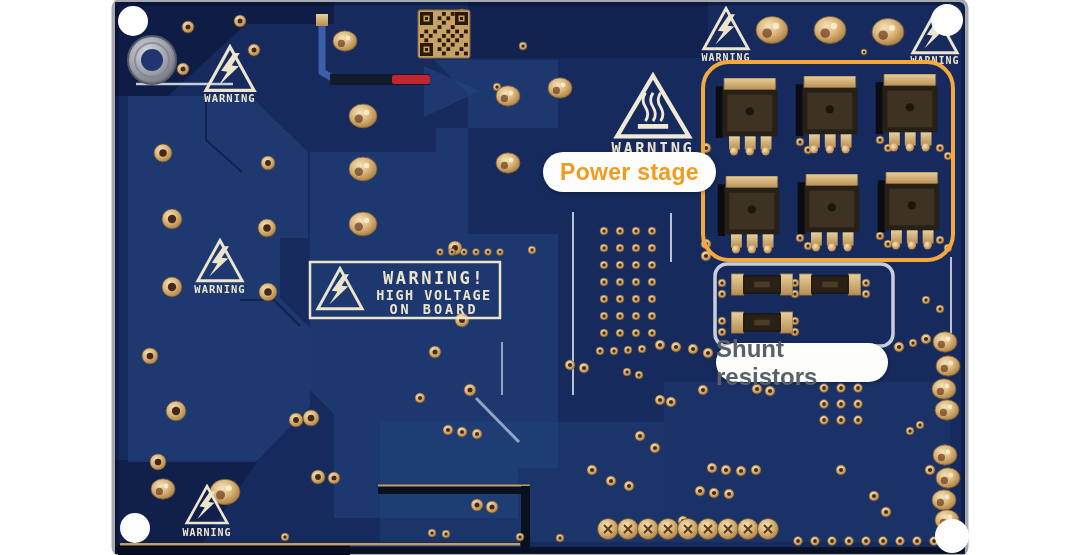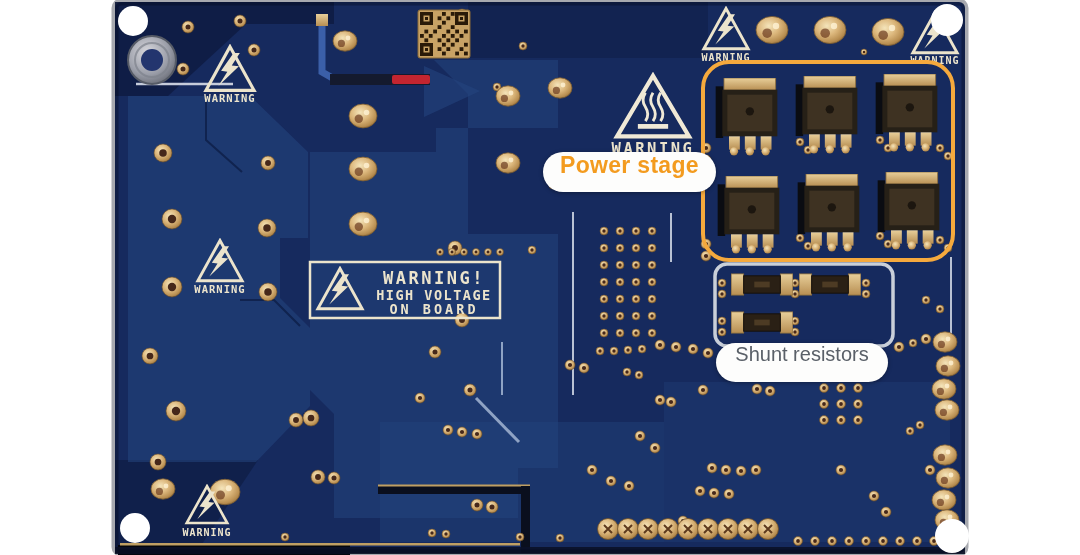--- a/index.html
+++ b/index.html
@@ -1,24 +1,24 @@
 <!DOCTYPE html>
 <html><head>
 <meta charset="utf-8">
 <style>
   html,body{margin:0;padding:0;background:#ffffff;}
   .stage{position:relative;width:1080px;height:555px;background:#ffffff;overflow:hidden;
          font-family:"Liberation Sans",sans-serif;}
   .stage svg{position:absolute;left:0;top:0;}
-  .callout{position:absolute;display:flex;align-items:flex-start;justify-content:center;
+  .callout{position:absolute;display:flex;align-items:center;justify-content:center;
            background:#fdfdfc;border-radius:20px;box-shadow:0 1px 4px rgba(0,0,0,.35);}
   #power-label{left:543px;top:152px;width:173px;height:40px;color:#f39b1f;
                font-size:23px;font-weight:600;letter-spacing:.3px;}
   #shunt-label{left:716px;top:343px;width:172px;height:39px;color:#5a6068;
-               font-size:20px;font-weight:400;}
+               font-size:24px;font-weight:700;}
   .silk{font-family:"DejaVu Sans Mono",monospace;font-weight:bold;fill:#ece4cc;}
 </style>
 </head>
 <body>
 
 <div class="stage">
 <svg width="1080" height="555" viewBox="0 0 1080 555">
   <defs>
     <radialGradient id="padGrad" cx="40%" cy="35%" r="75%">
       <stop offset="0%" stop-color="#f4e4ba"></stop>

